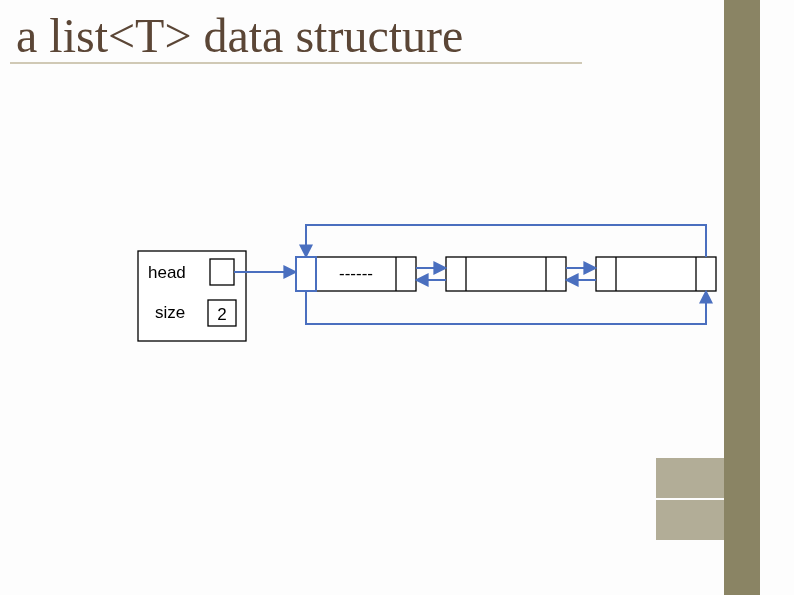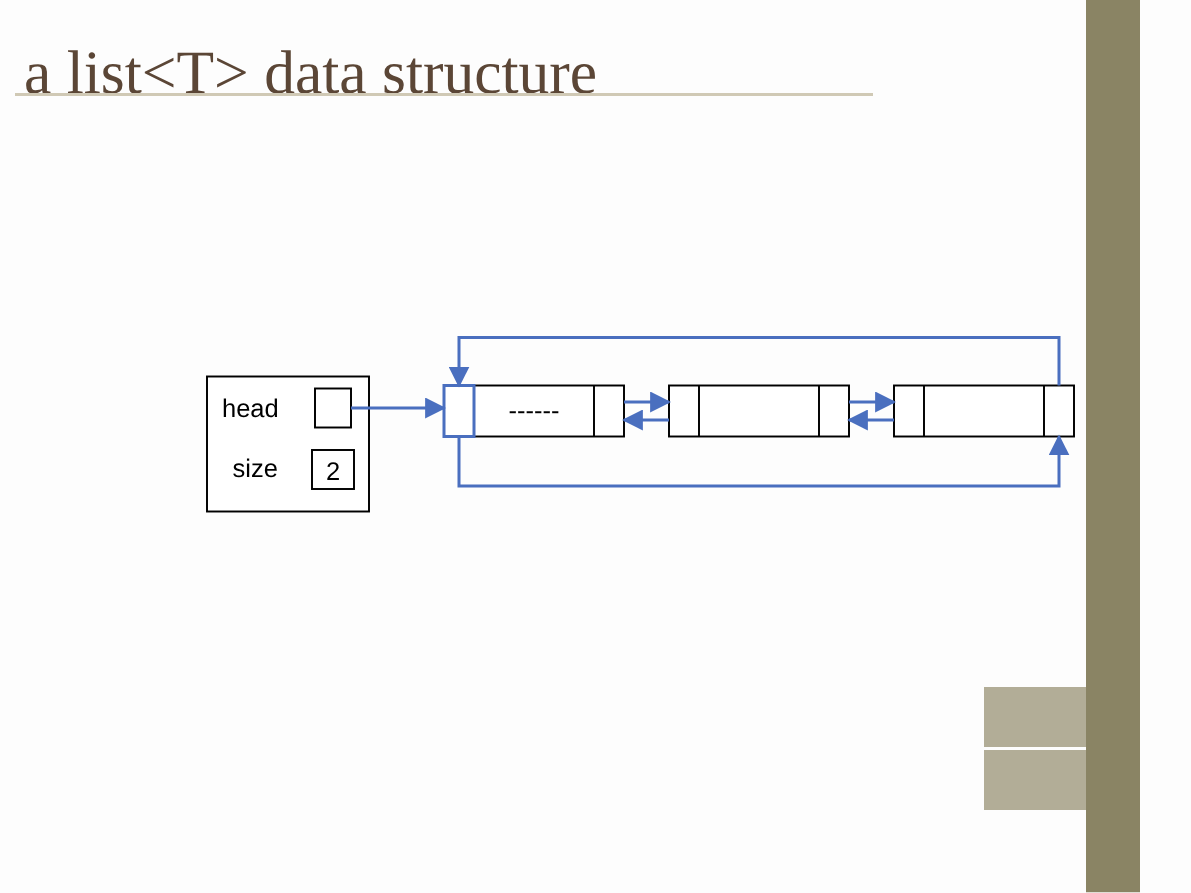--- a/index.html
+++ b/index.html
@@ -6,24 +6,23 @@
   body{
     width:794px;height:595px;
     background:#fdfdfd;
     font-family:"Georgia","Times New Roman",serif;
     position:relative;
     overflow:hidden;
   }
   .title{
     position:absolute;
     left:16px; top:8px;
-    font-size:41px;
+    font-size:48px;
     color:#5b4636;
     font-family:"Georgia","Times New Roman",serif;
-    margin-top:16px;
   }
   .title-underline{
     position:absolute;
     left:10px; top:62px;
     width:572px;
     border-top:2px solid #d0c9b5;
   }
   
   .side-strip{
     position:absolute;

